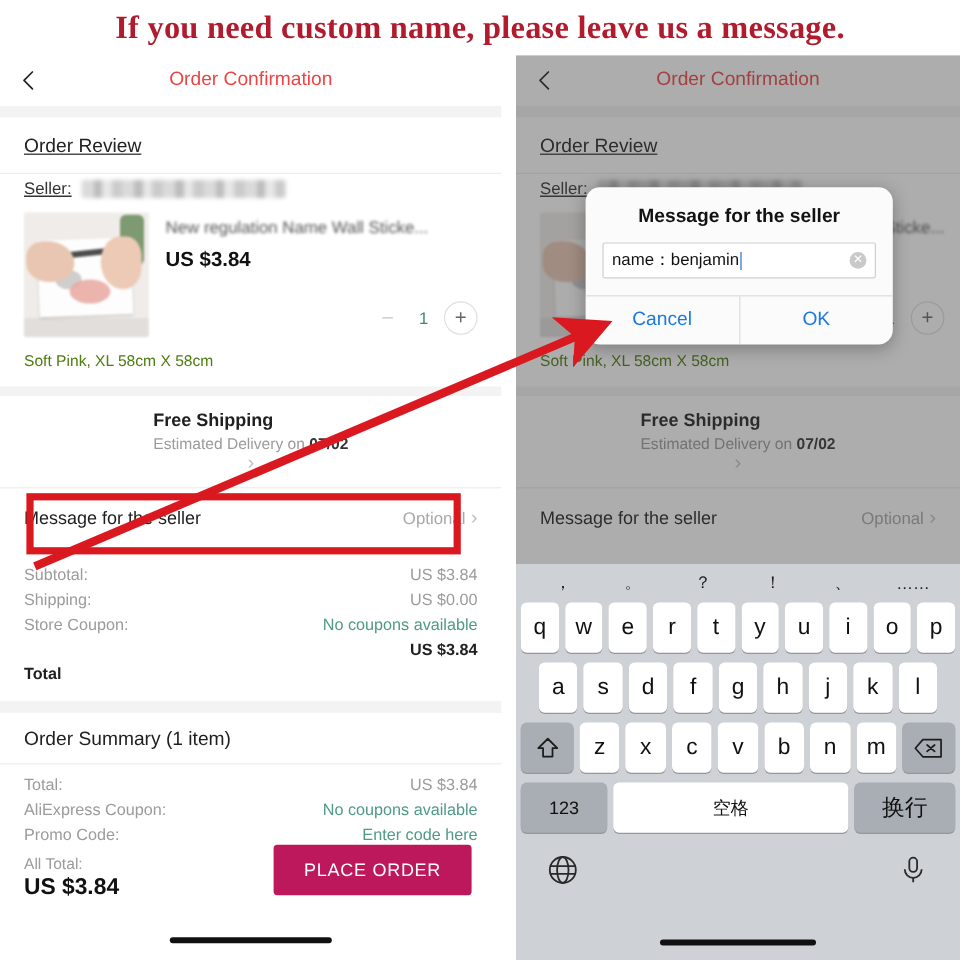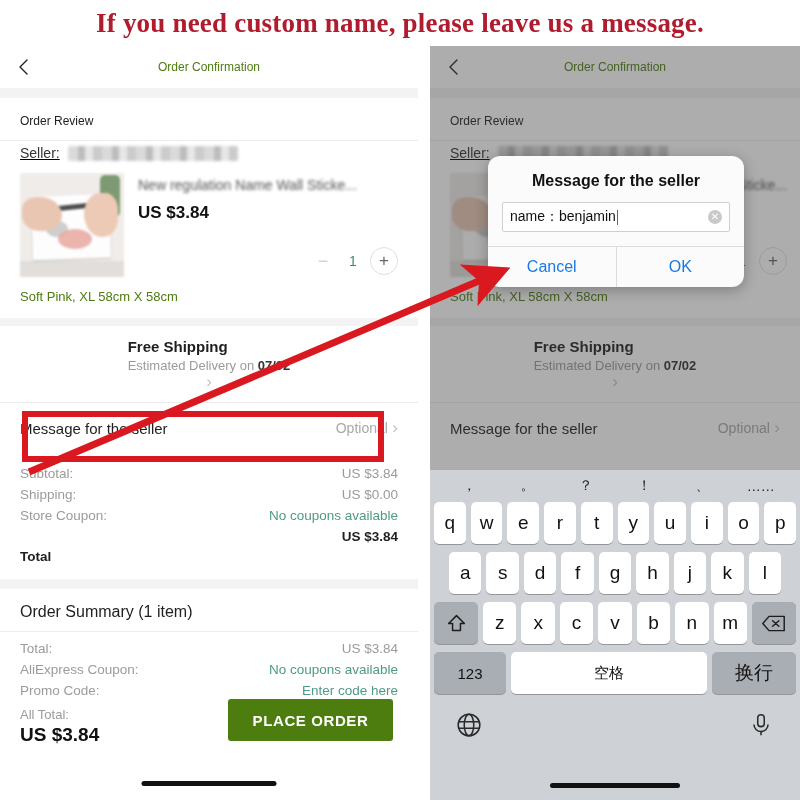--- a/index.html
+++ b/index.html
@@ -21,32 +21,32 @@
 
   
   .phone{position:absolute;top:46px;height:754px;overflow:hidden;background:#fff;}
   .phone-left{left:0;width:418px;}
   .phone-right{left:430px;width:370px;}
 
   .navbar{
     position:relative;height:42px;display:flex;align-items:center;justify-content:center;
     background:#fff;
   }
-  .navbar .title{font-size:12px;color:#4d7c0f;}
+  .navbar .title{font-size:16px;color:#ef4444;}
   .back-chevron{
     position:absolute;left:16px;top:50%;transform:translateY(-50%);
     width:16px;height:16px;
   }
   .back-chevron svg{display:block;}
 
   .band{height:10px;background:#f3f3f3;}
   .band.thin{height:8px;}
 
   .sheet{background:#fff;}
-  .sec-title{font-size:12px;color:#222;padding:16px 20px 12px 20px;}
+  .sec-title{font-size:16px;color:#222;padding:16px 20px 12px 20px;text-decoration:underline;}
   .hr{height:1px;background:#ececec;margin:0 0 0 0;}
 
   .seller-row{display:flex;align-items:center;padding:4px 20px 10px 20px;text-decoration:underline;}
   .seller-label{font-size:14px;color:#333;}
   .blurline{
     margin-left:8px;width:170px;height:15px;border-radius:2px;
     background:
       repeating-linear-gradient(90deg,#d9d9d9 0 10px,#b9b9b9 10px 17px,#e6e6e6 17px 25px,#c9c9c9 25px 34px);
     filter:blur(1.6px);opacity:.95;
   }
@@ -106,22 +106,22 @@
   .trow.bold .tval{color:#1f1f1f;font-weight:bold;}
 
   .summary .stitle{font-size:16px;color:#1f1f1f;padding:14px 20px 10px 20px;}
   .summary .tlist{padding:6px 20px 0 20px;}
 
   .footer{position:relative;padding:6px 20px 0 20px;}
   .alltotal-l{font-size:13px;color:#9b9b9b;}
   .alltotal-v{font-size:19px;font-weight:bold;color:#111;padding-top:2px;}
   .place-order{
     position:absolute;right:25px;top:-2px;width:165px;height:42px;
-    background:#4d7c0f;color:#fff;border:none;border-radius:3px;
-    font-size:15px;font-weight:bold;letter-spacing:.6px;cursor:pointer;
+    background:#be185d;color:#fff;border:none;border-radius:3px;
+    font-size:15px;font-weight:normal;letter-spacing:.6px;cursor:pointer;
   }
   .homebar{
     position:absolute;left:50%;transform:translateX(-50%);bottom:14px;
     width:135px;height:5px;background:#111;border-radius:3px;
   }
 
   
   .dim{
     position:absolute;left:0;top:0;width:370px;height:424px;
     background:rgba(60,60,60,.42);pointer-events:none;

